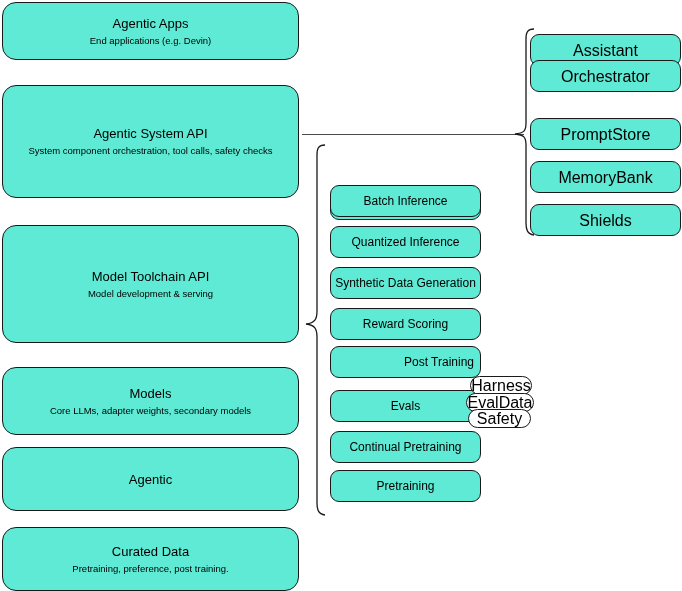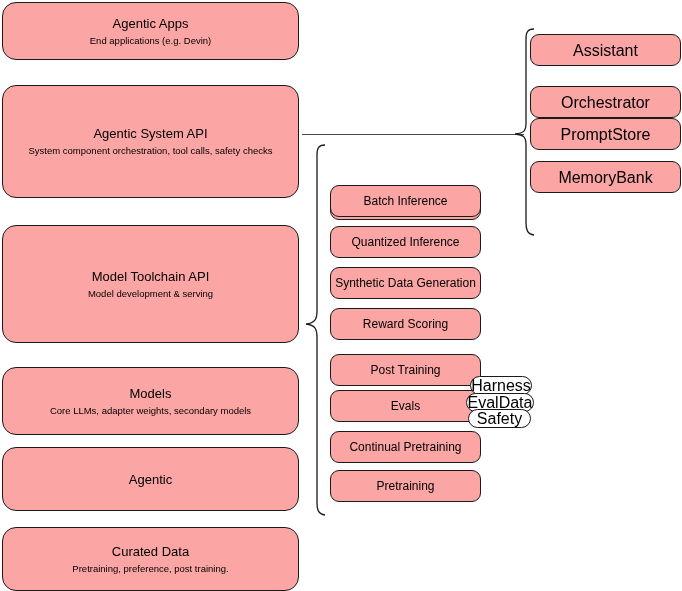--- a/index.html
+++ b/index.html
@@ -20,21 +20,21 @@
     overflow: hidden;
     background: #ffffff;
   }
 
   
   .box {
     position: absolute;
     box-sizing: border-box;
     border: 1.2px solid #1a1a1a;
     border-radius: 12px;
-    background: #fca5a5;
+    background: #5eead4;
     display: flex;
     flex-direction: column;
     align-items: center;
     justify-content: center;
     text-align: center;
     padding: 6px 6px;
   }
   .box .title {
     font-size: 13px;
     line-height: 17px;
@@ -173,43 +173,46 @@
   </div>
   <div class="box mid-box" style="top:226px;">
     <div class="title">Quantized Inference</div>
   </div>
   <div class="box mid-box" style="top:267px;">
     <div class="title">Synthetic Data Generation</div>
   </div>
   <div class="box mid-box" style="top:308px;">
     <div class="title">Reward Scoring</div>
   </div>
-  <div class="box mid-box" style="top:354px;">
+  <div class="box mid-box" style="top:346px;align-items:flex-end;">
     <div class="title">Post Training</div>
   </div>
   <div class="box mid-box" style="top:390px;">
     <div class="title">Evals</div>
   </div>
   <div class="box mid-box" style="top:431px;">
     <div class="title">Continual Pretraining</div>
   </div>
   <div class="box mid-box" style="top:470px;">
     <div class="title">Pretraining</div>
   </div>
 
   <div class="pill" style="left:470px; top:376px; width:62px; height:19px;">Harness</div>
   <div class="pill" style="left:466px; top:393px; width:68px; height:19px;">EvalData</div>
   <div class="pill" style="left:468px; top:409px; width:63px; height:19px;">Safety</div>
 
   <div class="box right-box" style="top:34px;">
     <div class="title">Assistant</div>
   </div>
-  <div class="box right-box" style="top:86px;text-align:center;">
+  <div class="box right-box" style="top:60px;text-align:center;">
     <div class="title">Orchestrator</div>
   </div>
   <div class="box right-box" style="top:118px;">
     <div class="title">PromptStore</div>
   </div>
   <div class="box right-box" style="top:161px;">
     <div class="title">MemoryBank</div>
   </div>
+  <div class="box right-box" style="top:204px;">
+    <div class="title">Shields</div>
+  </div>
 
 </div>
 
 </body></html>

